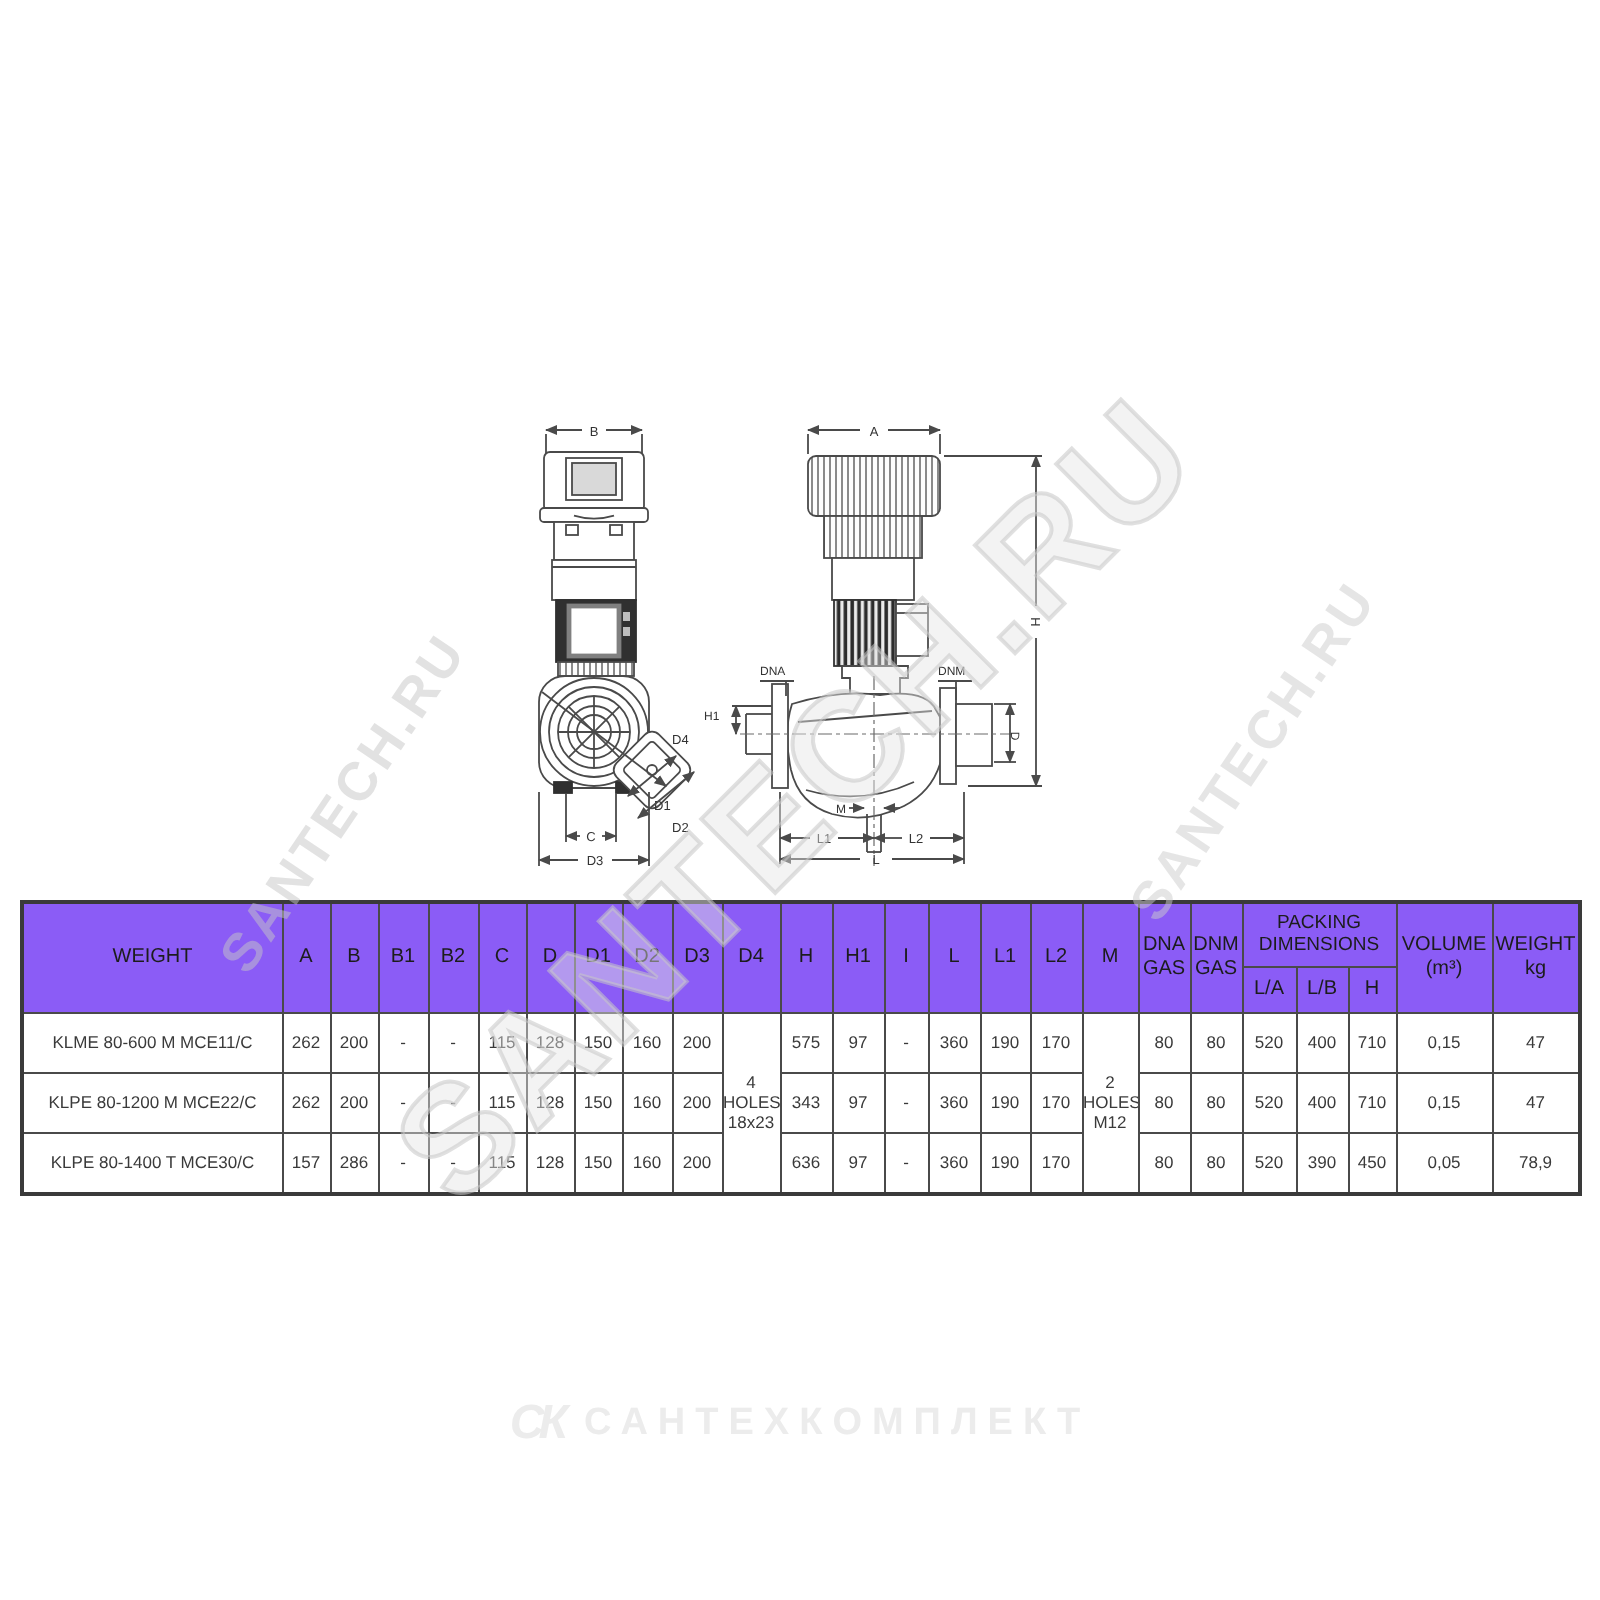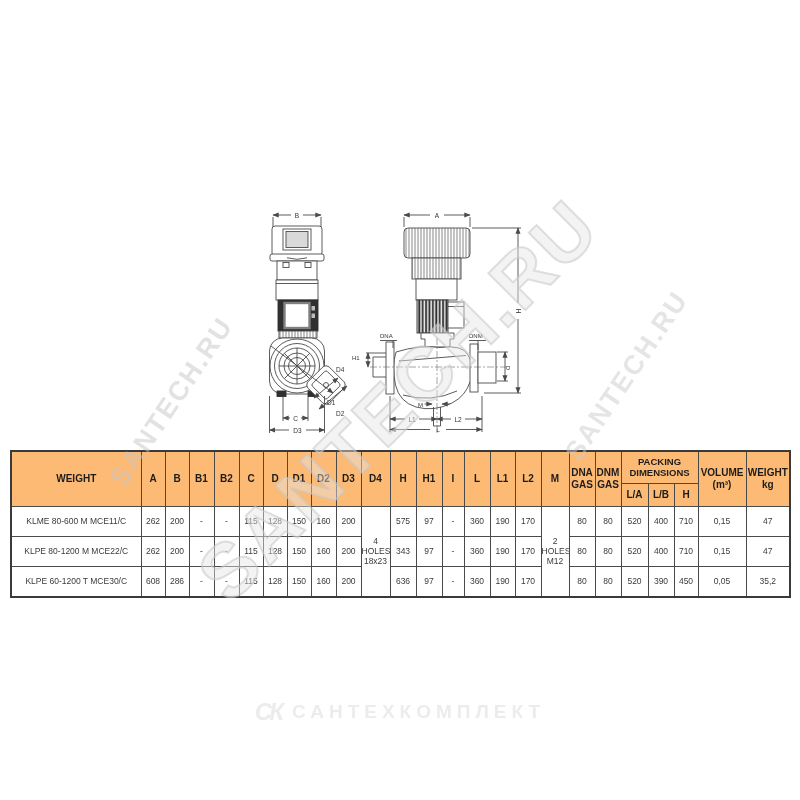--- a/index.html
+++ b/index.html
@@ -36,21 +36,21 @@
   .spec-table-wrap { position:absolute; left:10px; top:450px; z-index:1; }
   table.spec {
     border-collapse:collapse; table-layout:fixed; width:781px;
     border:2px solid #3a3a3a;
   }
   table.spec th, table.spec td {
     border:1px solid #4a4a4a; text-align:center; vertical-align:middle;
     padding:0; overflow:hidden;
   }
   table.spec th {
-    background:#fdba74; color:#1c1c1c; font-weight:bold; font-size:10px; line-height:1.1;margin-left:12px;
+    background:#8b5cf6; color:#1c1c1c; font-weight:normal; font-size:10px; line-height:1.1;margin-left:12px;
   }
   tr.hrow1 { height:32px; } tr.hrow2 { height:23px; }
   table.spec td { background:#ffffff; color:#3a3a3a; font-size:8.5px; height:29px; }
   td.model {
     background:#d5e3cd; color:#101010; font-weight:normal; font-size:10px;
     text-align:left; padding-left:3px; letter-spacing:0;
   }
   .ln { display:block; line-height:1.18; }
   th.sub { font-size:9.5px; }
   td.span-cell { font-size:8.5px; line-height:1.2; }
@@ -349,43 +349,43 @@
           <td>170</td>
           <td>80</td>
           <td>80</td>
           <td>520</td>
           <td>400</td>
           <td>710</td>
           <td>0,15</td>
           <td>47</td>
         </tr>
         <tr>
-          <td class="model">KLPE 60-1200 T MCE30/C</td>
-          <td>608</td>
+          <td class="model">KLPE 80-1400 T MCE30/C</td>
+          <td>157</td>
           <td>286</td>
           <td>-</td>
           <td>-</td>
           <td>115</td>
           <td>128</td>
           <td>150</td>
           <td>160</td>
           <td>200</td>
           <td>636</td>
           <td>97</td>
           <td>-</td>
           <td>360</td>
           <td>190</td>
           <td>170</td>
           <td>80</td>
           <td>80</td>
           <td>520</td>
           <td>390</td>
           <td>450</td>
           <td>0,05</td>
-          <td>35,2</td>
+          <td>78,9</td>
         </tr>
       </tbody>
     </table>
   </div>
 
   <div id="footer-wm">
     <span class="glyph">СК</span>
     <span class="name">САНТЕХКОМПЛЕКТ</span>
   </div>
 

